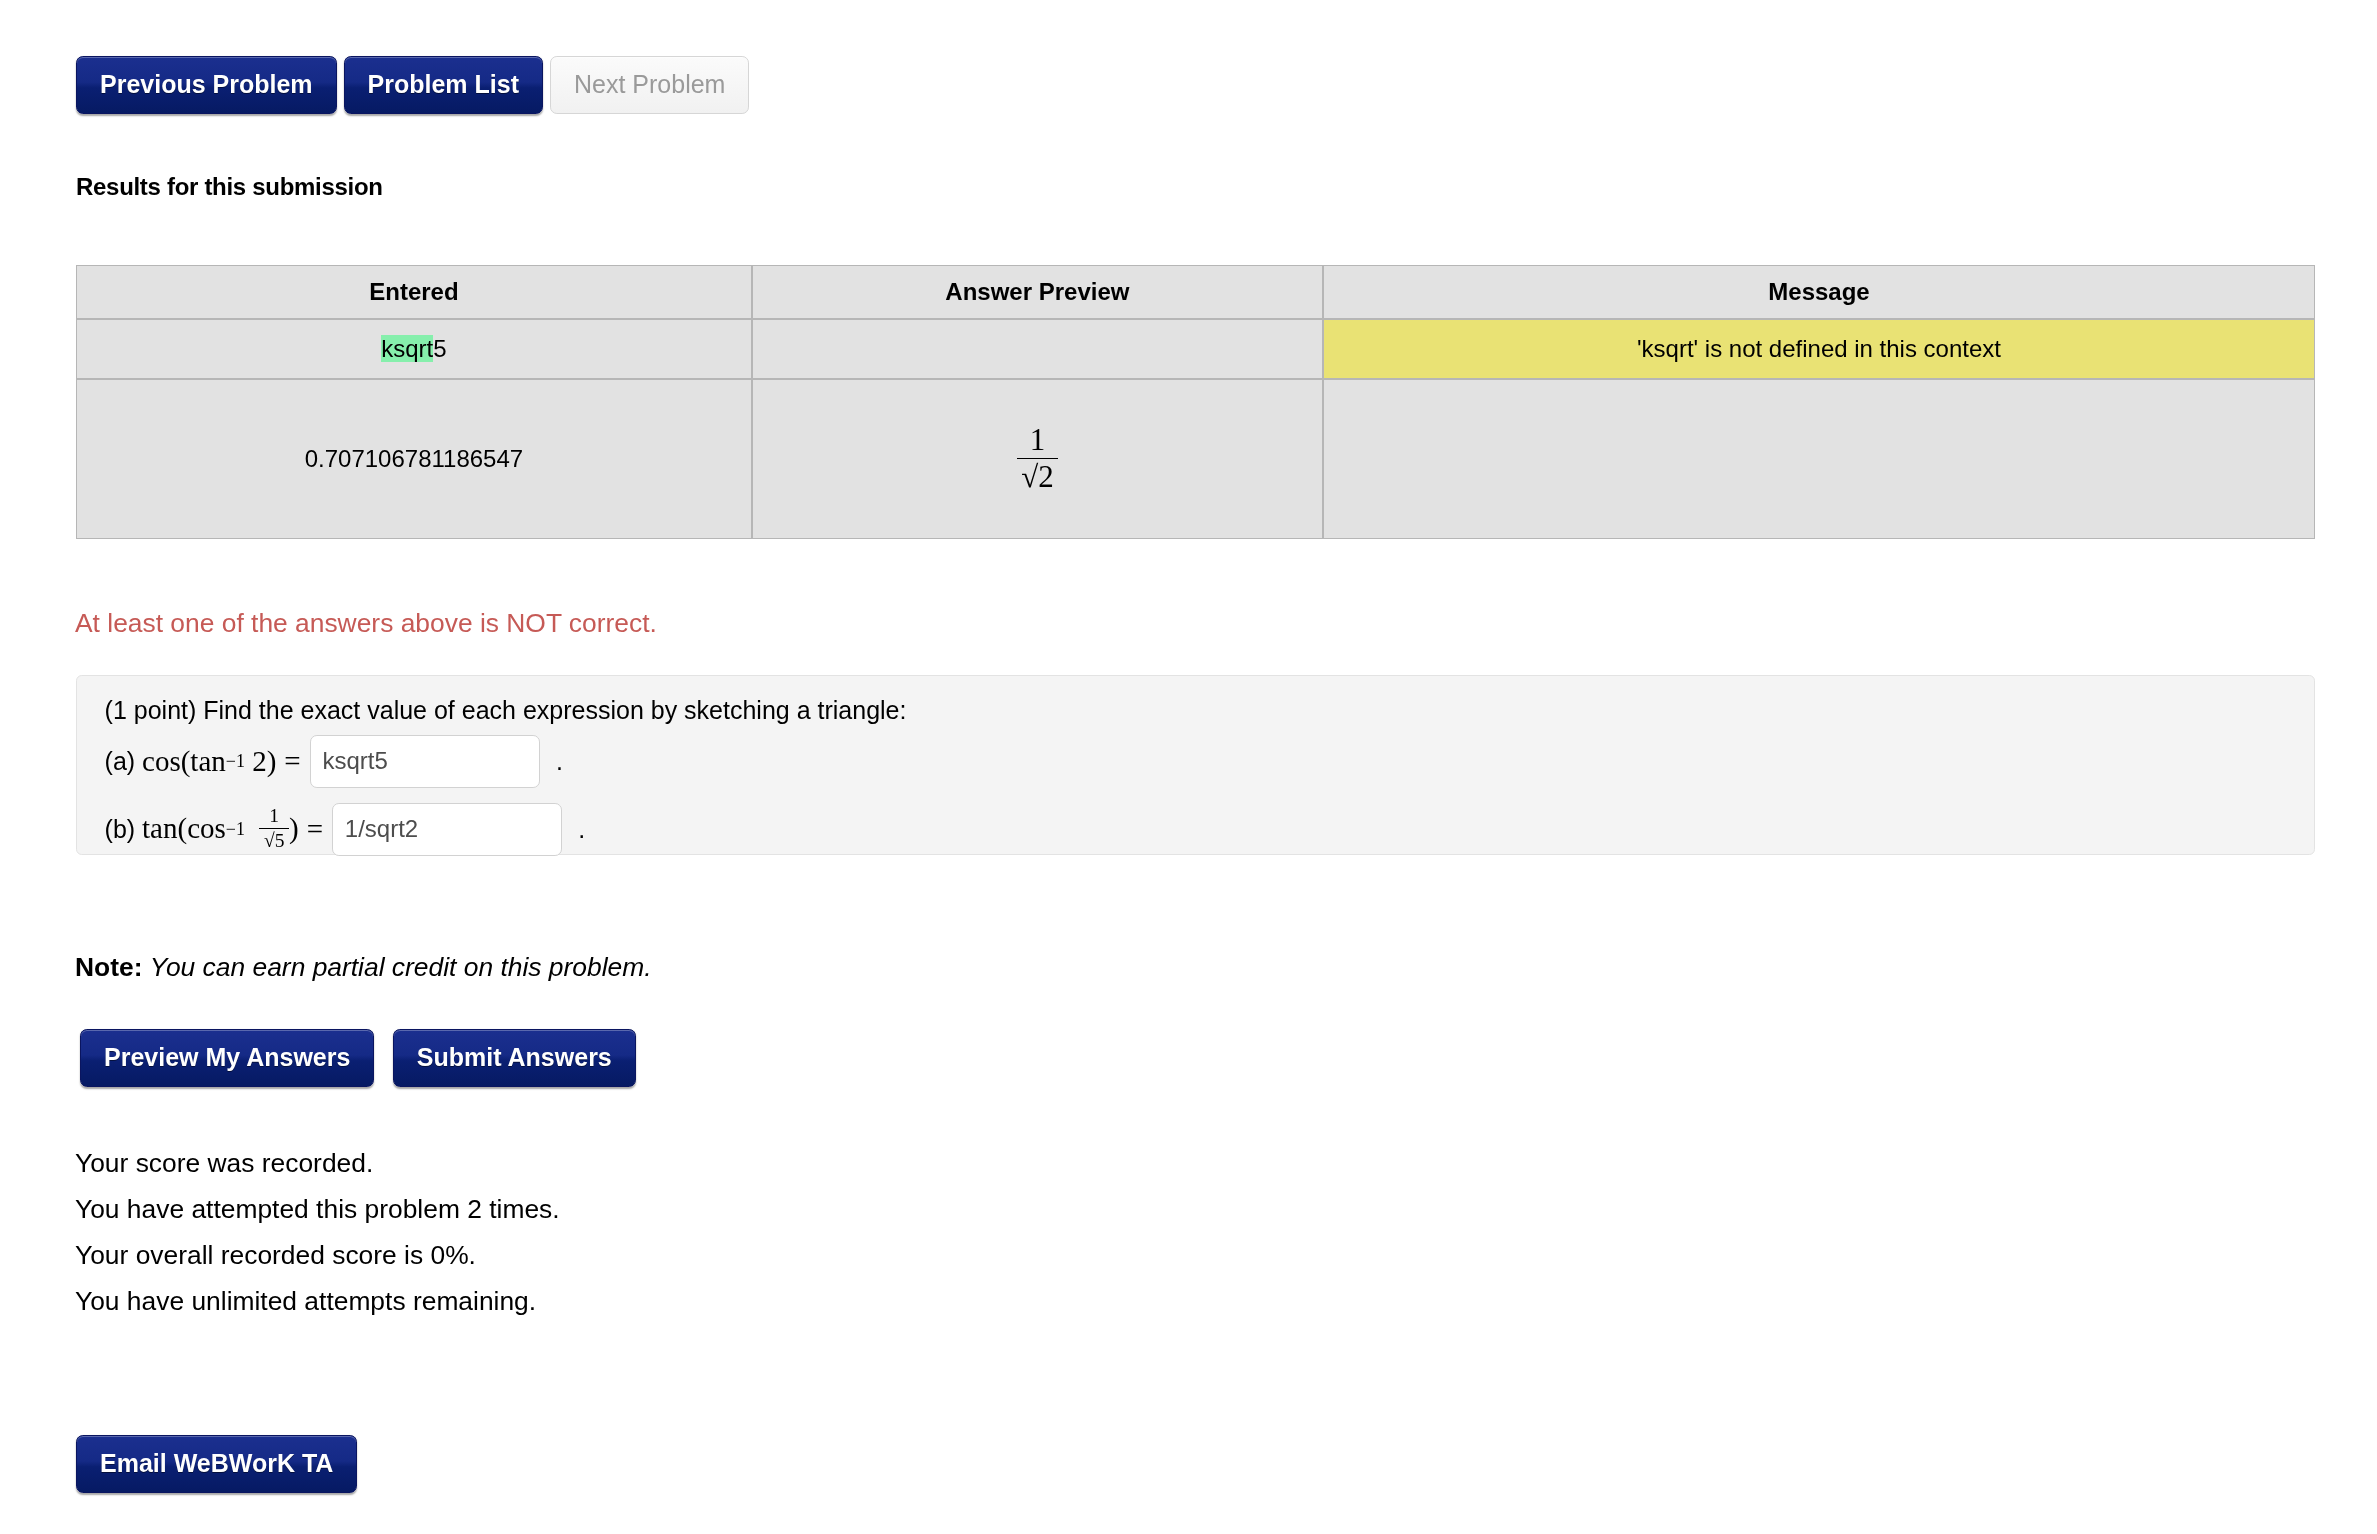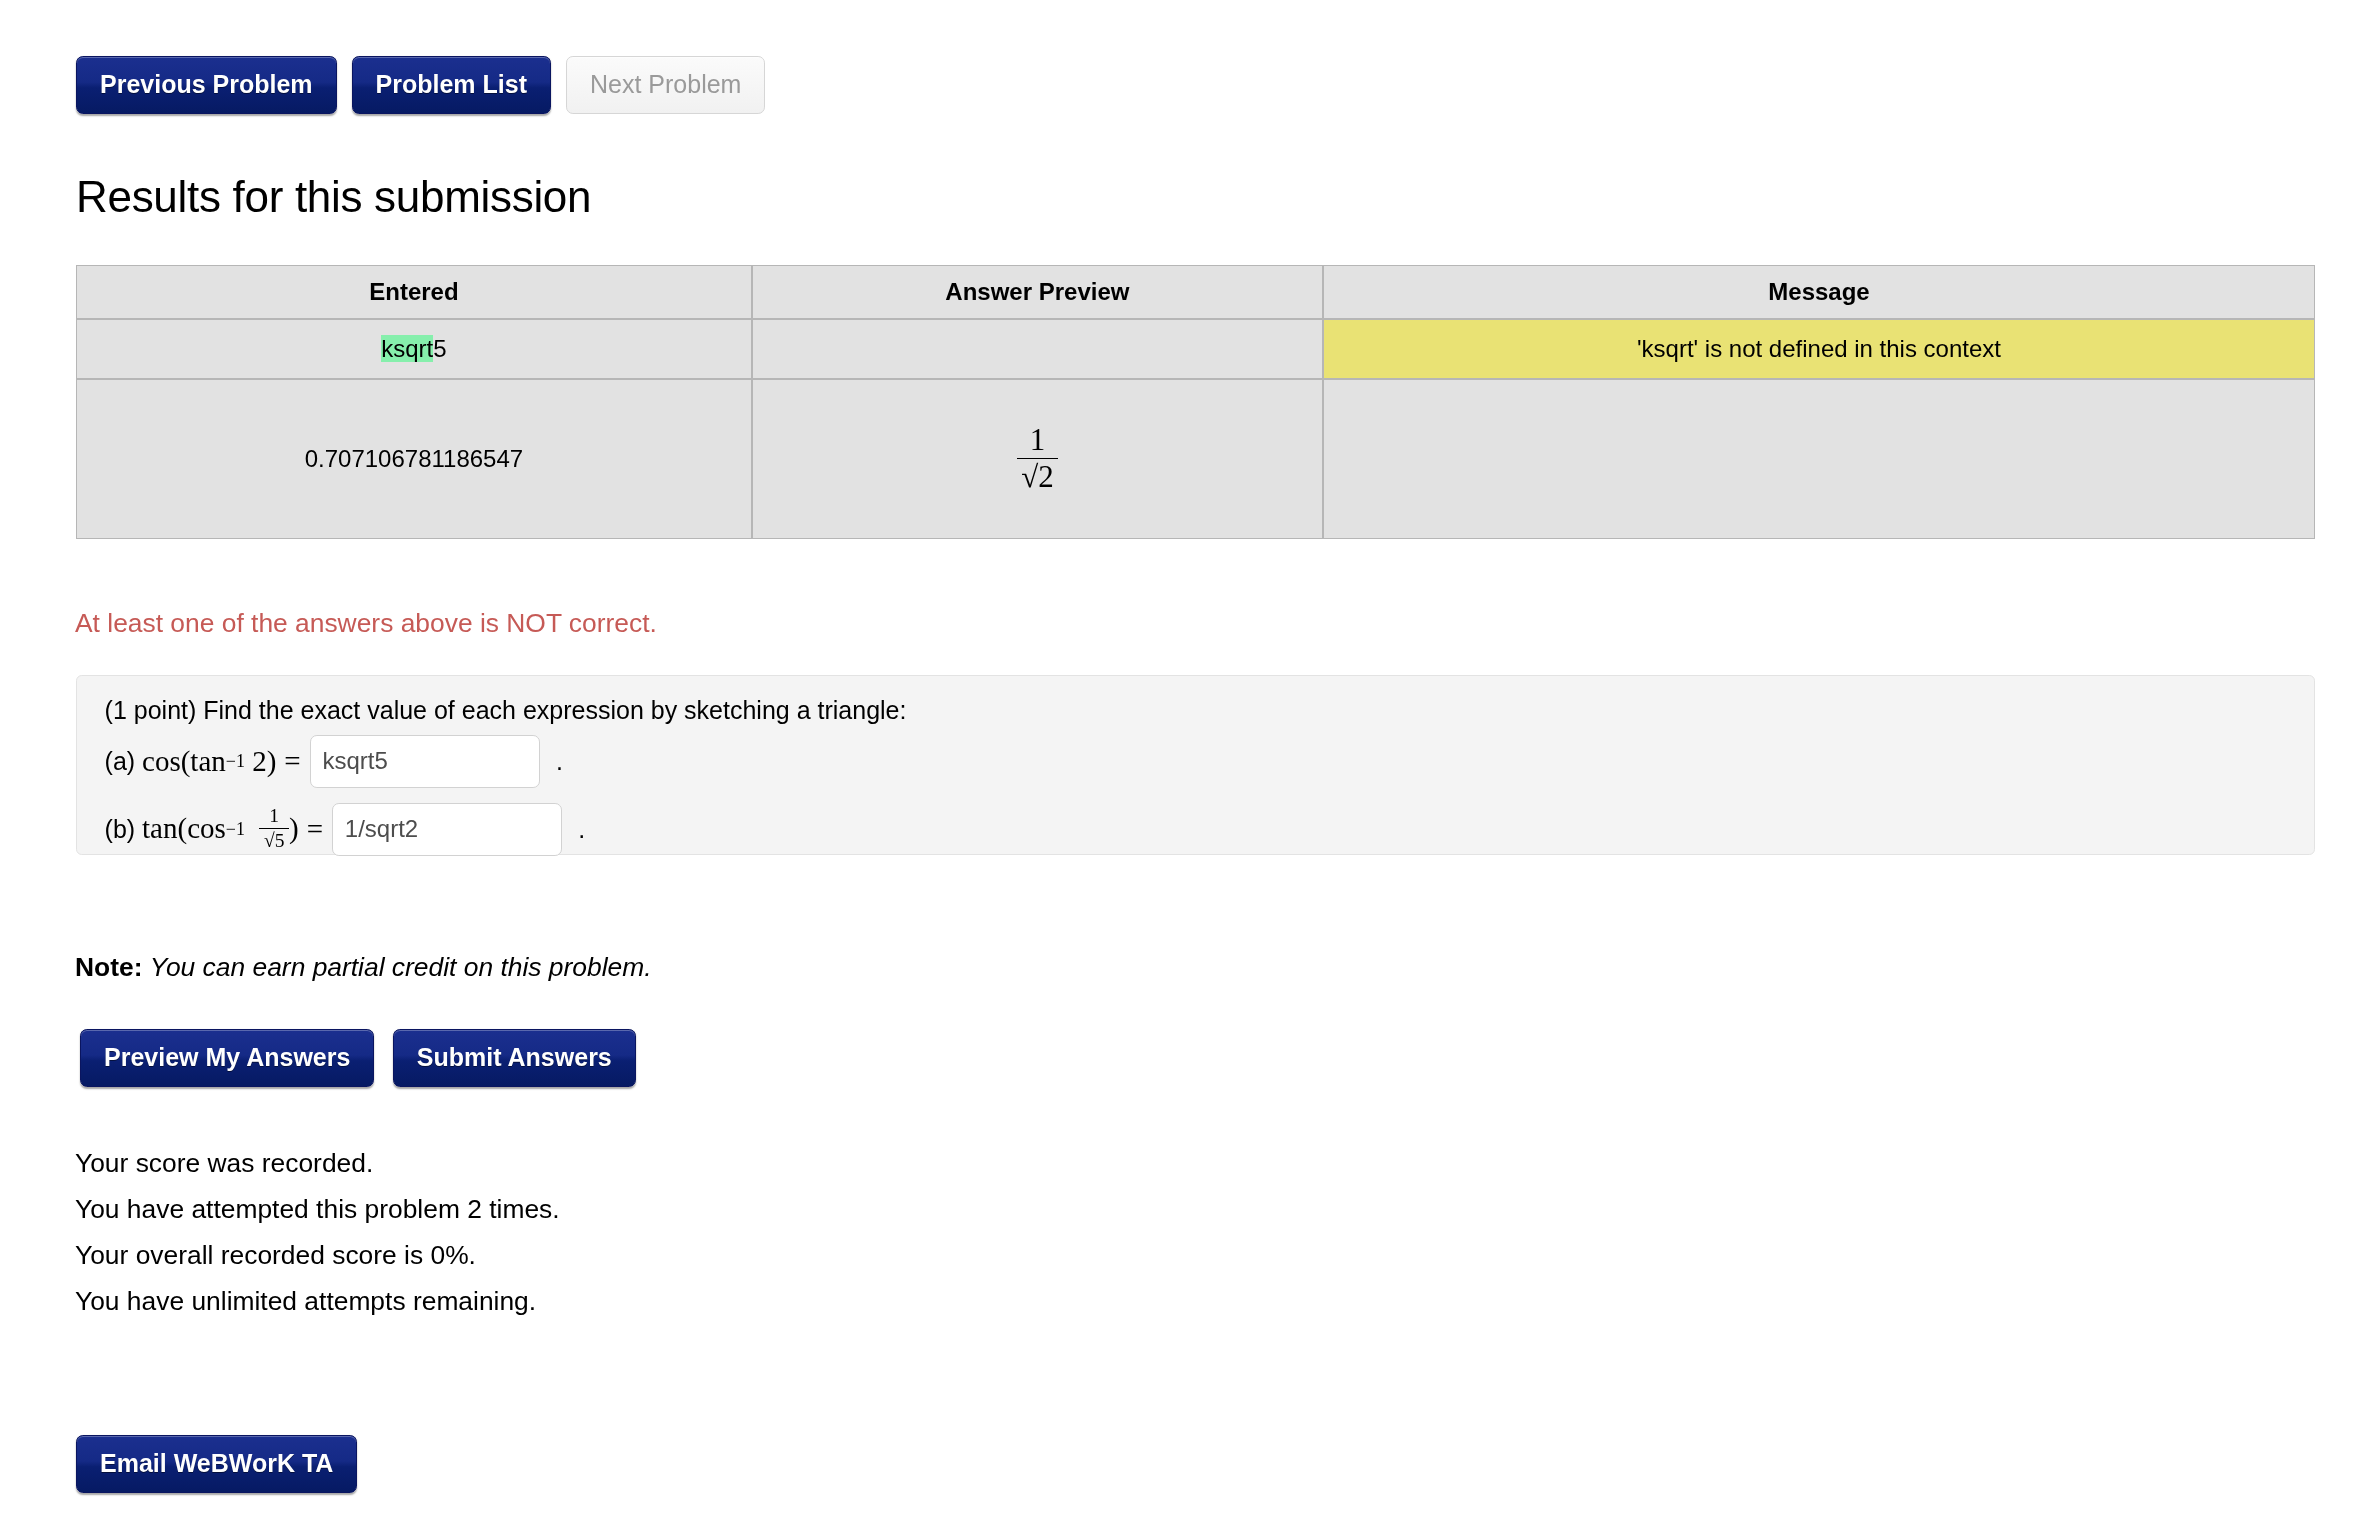--- a/index.html
+++ b/index.html
@@ -21,21 +21,21 @@
     padding: 0;
   }
 
   
   .nav-row {
     position: absolute;
     left: 76px;
     top: 56px;
     display: flex;
     align-items: flex-start;
-    gap: 15px;
+    gap: 7px;
   }
   .btn {
     font-family: "Liberation Sans", sans-serif;
     font-size: 25px;
     font-weight: bold;
     line-height: 1;
     color: #ffffff;
     background: linear-gradient(to bottom, #1b2f8f 0%, #152a86 45%, #0a1f72 55%, #061a63 100%);
     border: 0.6px solid #0a1560;
     border-radius: 6.9px;
@@ -54,22 +54,22 @@
     text-shadow: none;
     font-weight: normal;
     cursor: default;
   }
 
   
   .results-heading {
     position: absolute;
     left: 76px;
     top: 175px;
-    font-size: 44px;
-    font-weight: normal;
+    font-size: 24px;
+    font-weight: bold;
     letter-spacing: -0.3px;
     line-height: 1;
   }
 
   
   .results-table {
     position: absolute;
     left: 76px;
     top: 265px;
     width: 2239px;

